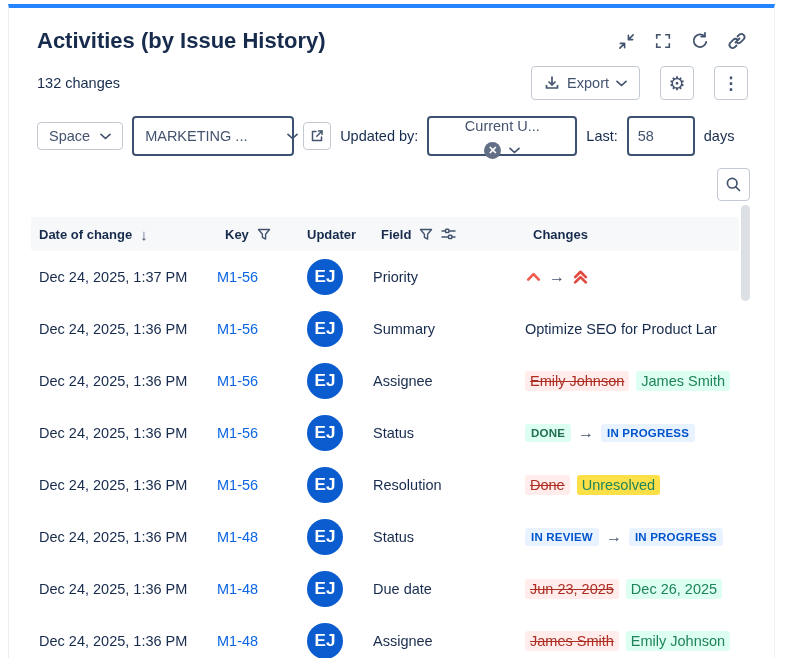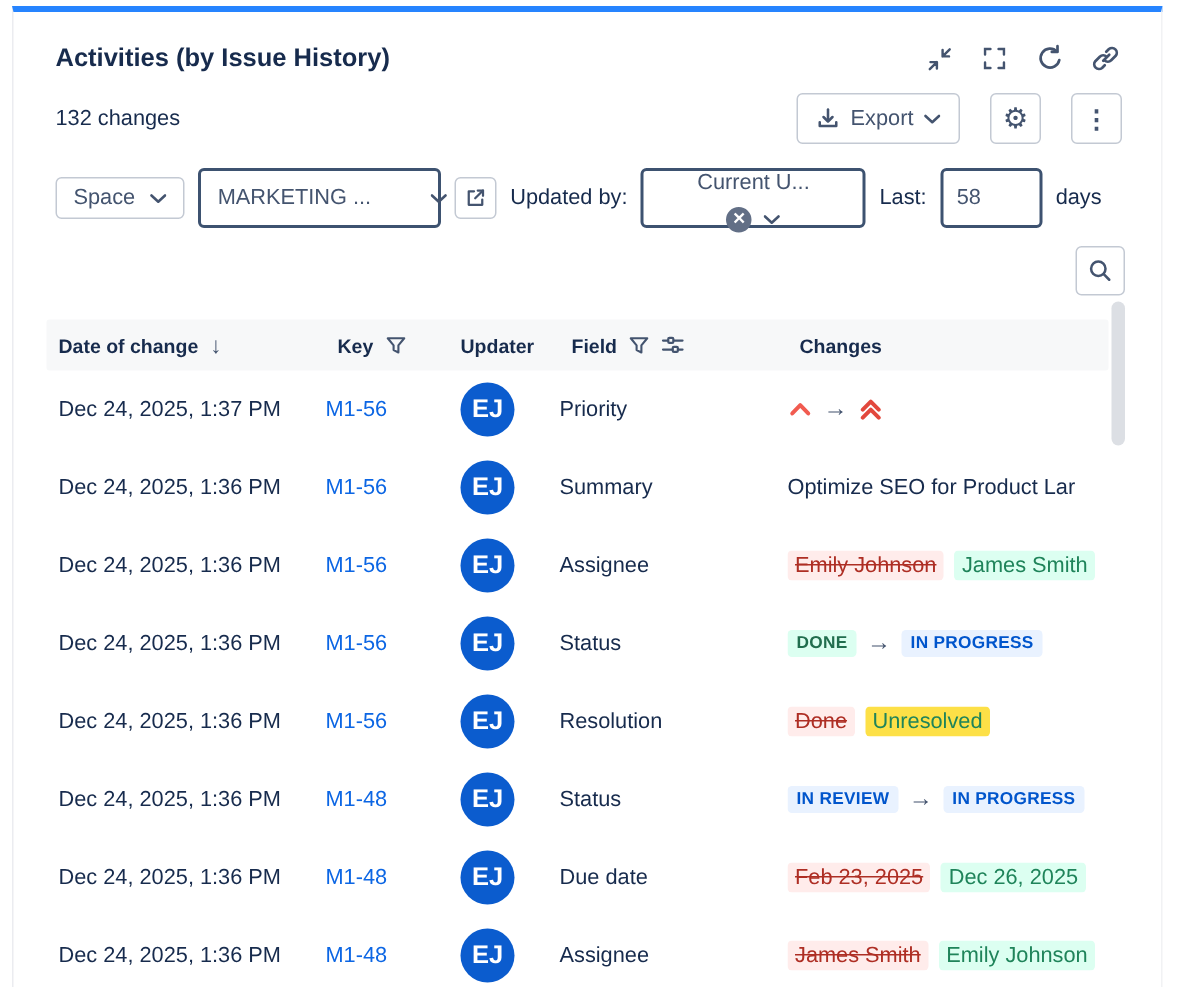--- a/index.html
+++ b/index.html
@@ -4,21 +4,21 @@
 <style>
   * { margin:0; padding:0; box-sizing:border-box; }
   html,body { width:785px; height:658px; background:#ffffff;
     font-family:"Liberation Sans", sans-serif; color:#172b4d; overflow:hidden; }
   .panel { position:absolute; left:8px; top:4px; width:767px; height:654px;
     background:#fff; border-left:1px solid #ebecf0; border-right:1px solid #f1f2f4;
     border-top:4px solid #2684ff; overflow:hidden; }
   
   .panel-header { display:flex; justify-content:space-between; align-items:center;
     padding:20px 26px 0 28px; }
-  .panel-title { font-size:17px; font-weight:bold; color:#172b4d; }
+  .panel-title { font-size:22px; font-weight:bold; color:#172b4d; }
   .win-icons { display:flex; gap:15px; align-items:center; color:#44546f; }
   .icon-btn-plain { width:22px; height:22px; display:flex; align-items:center;
     justify-content:center; cursor:pointer; color:#44546f; }
   
   .toolbar { display:flex; justify-content:space-between; align-items:center;
     padding:12px 26px 0 28px; }
   .changes-count { font-size:14.5px; color:#172b4d; }
   .toolbar-right { display:flex; gap:20px; align-items:center; }
   .btn { display:flex; align-items:center; gap:7px; border:1px solid #c3c9d3;
     border-radius:4px; background:#fff; height:34px; padding:0 12px;
@@ -311,21 +311,21 @@
           </div>
         </div>
         <div class="grid-row trow">
           <div class="cell-date">Dec 24, 2025, 1:36 PM</div>
           <div class="cell-key"><span class="key-link">M1-48</span></div>
           <div>
             <div class="avatar" style="background: rgb(11, 92, 206);">EJ</div>
           </div>
           <div class="cell-field">Due date</div>
           <div class="cell-changes">
-            <span class="chip chip-old" style="color: rgb(174, 46, 36); background: rgb(255, 236, 235);">Feb 23, 2025</span>
+            <span class="chip chip-old" style="color: rgb(174, 46, 36); background: rgb(255, 236, 235);">Jun 23, 2025</span>
             <span class="chip" style="color: rgb(31, 132, 90); background: rgb(220, 255, 241);">Dec 26, 2025</span>
           </div>
         </div>
         <div class="grid-row trow">
           <div class="cell-date">Dec 24, 2025, 1:36 PM</div>
           <div class="cell-key"><span class="key-link">M1-48</span></div>
           <div>
             <div class="avatar" style="background: rgb(11, 92, 206);">EJ</div>
           </div>
           <div class="cell-field">Assignee</div>

